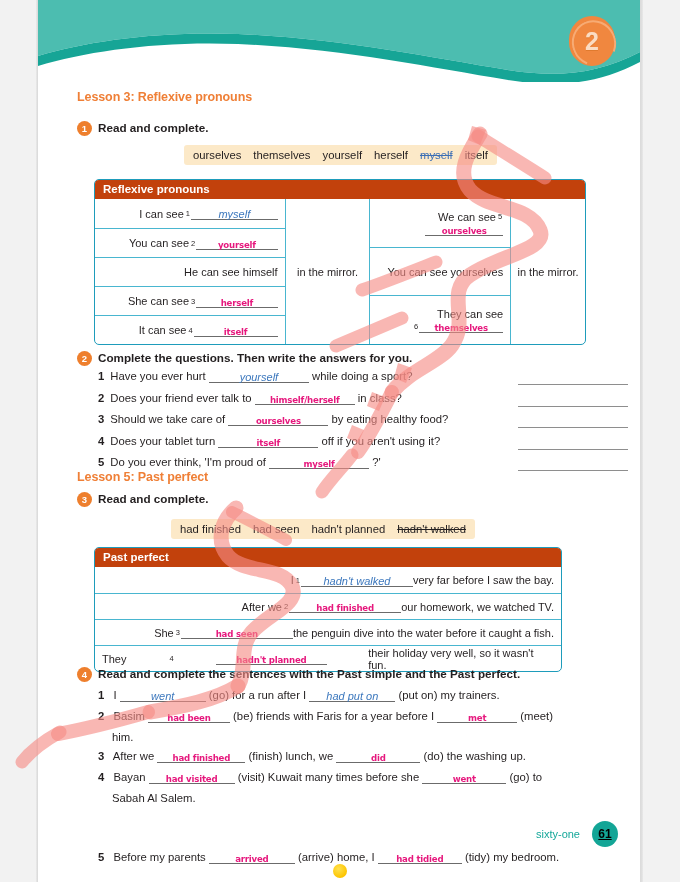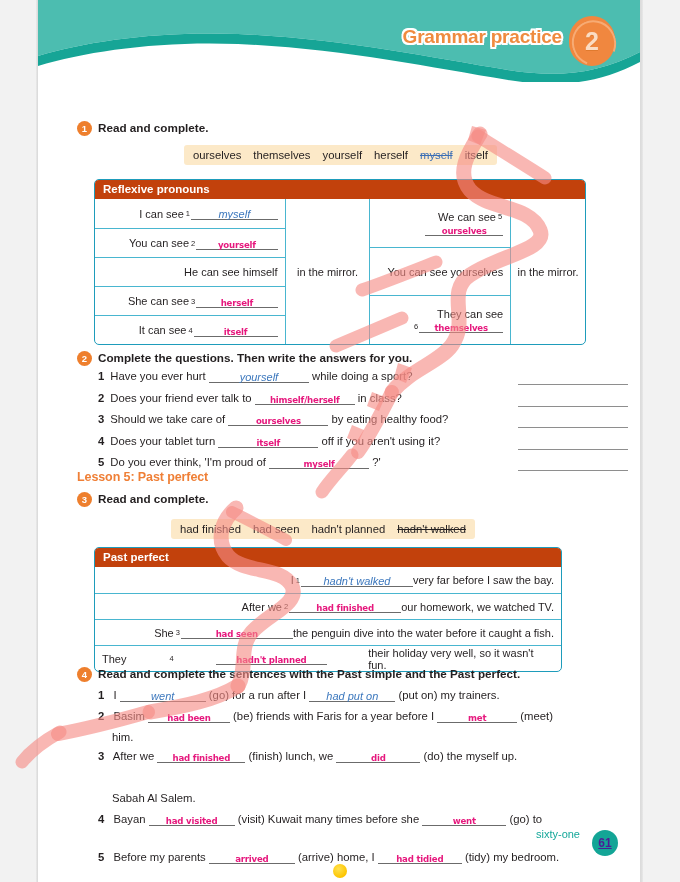--- a/index.html
+++ b/index.html
@@ -116,22 +116,22 @@
   }
 
   
   .qrow{position:absolute;font-size:11.3px;color:#231f20;white-space:nowrap;}
   .qnum{font-weight:bold;margin-right:6px;}
   .ansline{position:absolute;border-bottom:1.1px solid #8e8e8e;height:0;}
 
   
   .pg-word{position:absolute;right:60px;bottom:42px;font-size:11px;color:#16a89a;font-weight:normal;}
   .pg-circle{
-    position:absolute;right:22px;bottom:26px;width:26px;height:26px;border-radius:50%;
-    background:#13a596;color:#4c1d95;font-size:12px;font-weight:bold;
+    position:absolute;right:22px;bottom:35px;width:26px;height:26px;border-radius:50%;
+    background:#13a596;color:#000000;font-size:12px;font-weight:bold;
     display:flex;align-items:center;justify-content:center;text-decoration:underline;
   }
   .yellow-dot{
     position:absolute;left:295px;bottom:4px;width:14px;height:14px;border-radius:50%;
     background:radial-gradient(circle at 40% 35%, #ffe14f 0%, #fdc500 70%, #f5b700 100%);
   }
 
   
   .scribble{position:absolute;left:0;top:0;width:680px;height:882px;pointer-events:none;}
 </style>
@@ -141,28 +141,28 @@
 <div class="gutter-left"></div>
 <div class="gutter-right"></div>
 
 <div class="page">
 
   <div class="header">
     <svg width="602" height="82" viewBox="0 0 602 82">
       <path d="M0,0 H602 V52 C560,74 520,78 470,70 C390,57 300,38 200,34 C120,31 50,41 0,56 Z" fill="#4cbdb0"></path>
       <path d="M0,56 C50,41 120,31 200,34 C300,38 390,57 470,70 C520,78 560,74 602,52 L602,62 C560,84 520,88 470,80 C390,67 300,48 200,44 C120,41 50,51 0,66 Z" fill="#16a596"></path>
     </svg>
-    <div class="hdr-title">Grammar practice</div>
     <div class="unit-badge">
       <div class="blob"></div>
       <div class="ring"></div>
       <div class="num">2</div>
     </div>
   </div>
 
+  <div class="lesson-title" style="left:39px;top:90px;">Lesson 3: Reflexive pronouns</div>
 
   <div class="ex" style="left:39px;top:121px;">
     <div class="ex-bullet">1</div>
     <div class="ex-text">Read and complete.</div>
   </div>
 
   <div class="wordbank" id="wb1" style="left:146px;top:145px;">
       <span class="">ourselves</span>
       <span class="">themselves</span>
       <span class="">yourself</span>
@@ -282,22 +282,22 @@
   </div>
 
   <div class="ex" style="left:39px;top:667px;">
     <div class="ex-bullet">4</div>
     <div class="ex-text">Read and complete the sentences with the Past simple and the Past perfect.</div>
   </div>
   <div id="ex4-rows">
       <div class="qrow" style="left: 60px; top: 689px;"><span class="qnum">1</span><span> I </span><span class="blank" style="width: 86px;"><span class="ans-blue">went</span></span><span> (go) for a run after I </span><span class="blank" style="width: 86px;"><span class="ans-blue">had put on</span></span><span> (put on) my trainers. </span></div>
       <div class="qrow" style="left: 60px; top: 710px;"><span class="qnum">2</span><span> Basim </span><span class="blank" style="width: 82px;"><span class="ans-pink">had been</span></span><span> (be) friends with Faris for a year before I </span><span class="blank" style="width: 80px;"><span class="ans-pink">met</span></span><span> (meet) </span></div>
       <div class="qrow" style="left: 74px; top: 731px;">him.</div>
-      <div class="qrow" style="left: 60px; top: 750px;"><span class="qnum">3</span><span> After we </span><span class="blank" style="width: 88px;"><span class="ans-pink">had finished</span></span><span> (finish) lunch, we </span><span class="blank" style="width: 84px;"><span class="ans-pink">did</span></span><span> (do) the myself up. </span></div>
-      <div class="qrow" style="left: 60px; top: 771px;"><span class="qnum">4</span><span> Bayan </span><span class="blank" style="width: 86px; margin-top: 42px;"><span class="ans-pink">had visited</span></span><span> (visit) Kuwait many times before she </span><span class="blank" style="width: 84px;"><span class="ans-pink">went</span></span><span> (go) to </span></div>
+      <div class="qrow" style="left: 60px; top: 750px;"><span class="qnum">3</span><span> After we </span><span class="blank" style="width: 88px;"><span class="ans-pink">had finished</span></span><span> (finish) lunch, we </span><span class="blank" style="width: 84px;"><span class="ans-pink">did</span></span><span> (do) the washing up. </span></div>
+      <div class="qrow" style="left: 60px; top: 771px;"><span class="qnum">4</span><span> Bayan </span><span class="blank" style="width: 86px;"><span class="ans-pink">had visited</span></span><span> (visit) Kuwait many times before she </span><span class="blank" style="width: 84px;"><span class="ans-pink">went</span></span><span> (go) to </span></div>
       <div class="qrow" style="left: 74px; top: 792px;">Sabah Al Salem.</div>
       <div class="qrow" style="left: 60px; top: 811px;"><span class="qnum">5</span><span> Before my parents </span><span class="blank" style="width: 86px; margin-top: 40px;"><span class="ans-pink">arrived</span></span><span> (arrive) home, I </span><span class="blank" style="width: 84px;"><span class="ans-pink">had tidied</span></span><span> (tidy) my bedroom. </span></div>
     </div>
 
   <div class="pg-word">sixty-one</div>
   <div class="pg-circle">61</div>
   <div class="yellow-dot"></div>
 </div>
 
 <svg class="scribble" viewBox="0 0 680 882">

